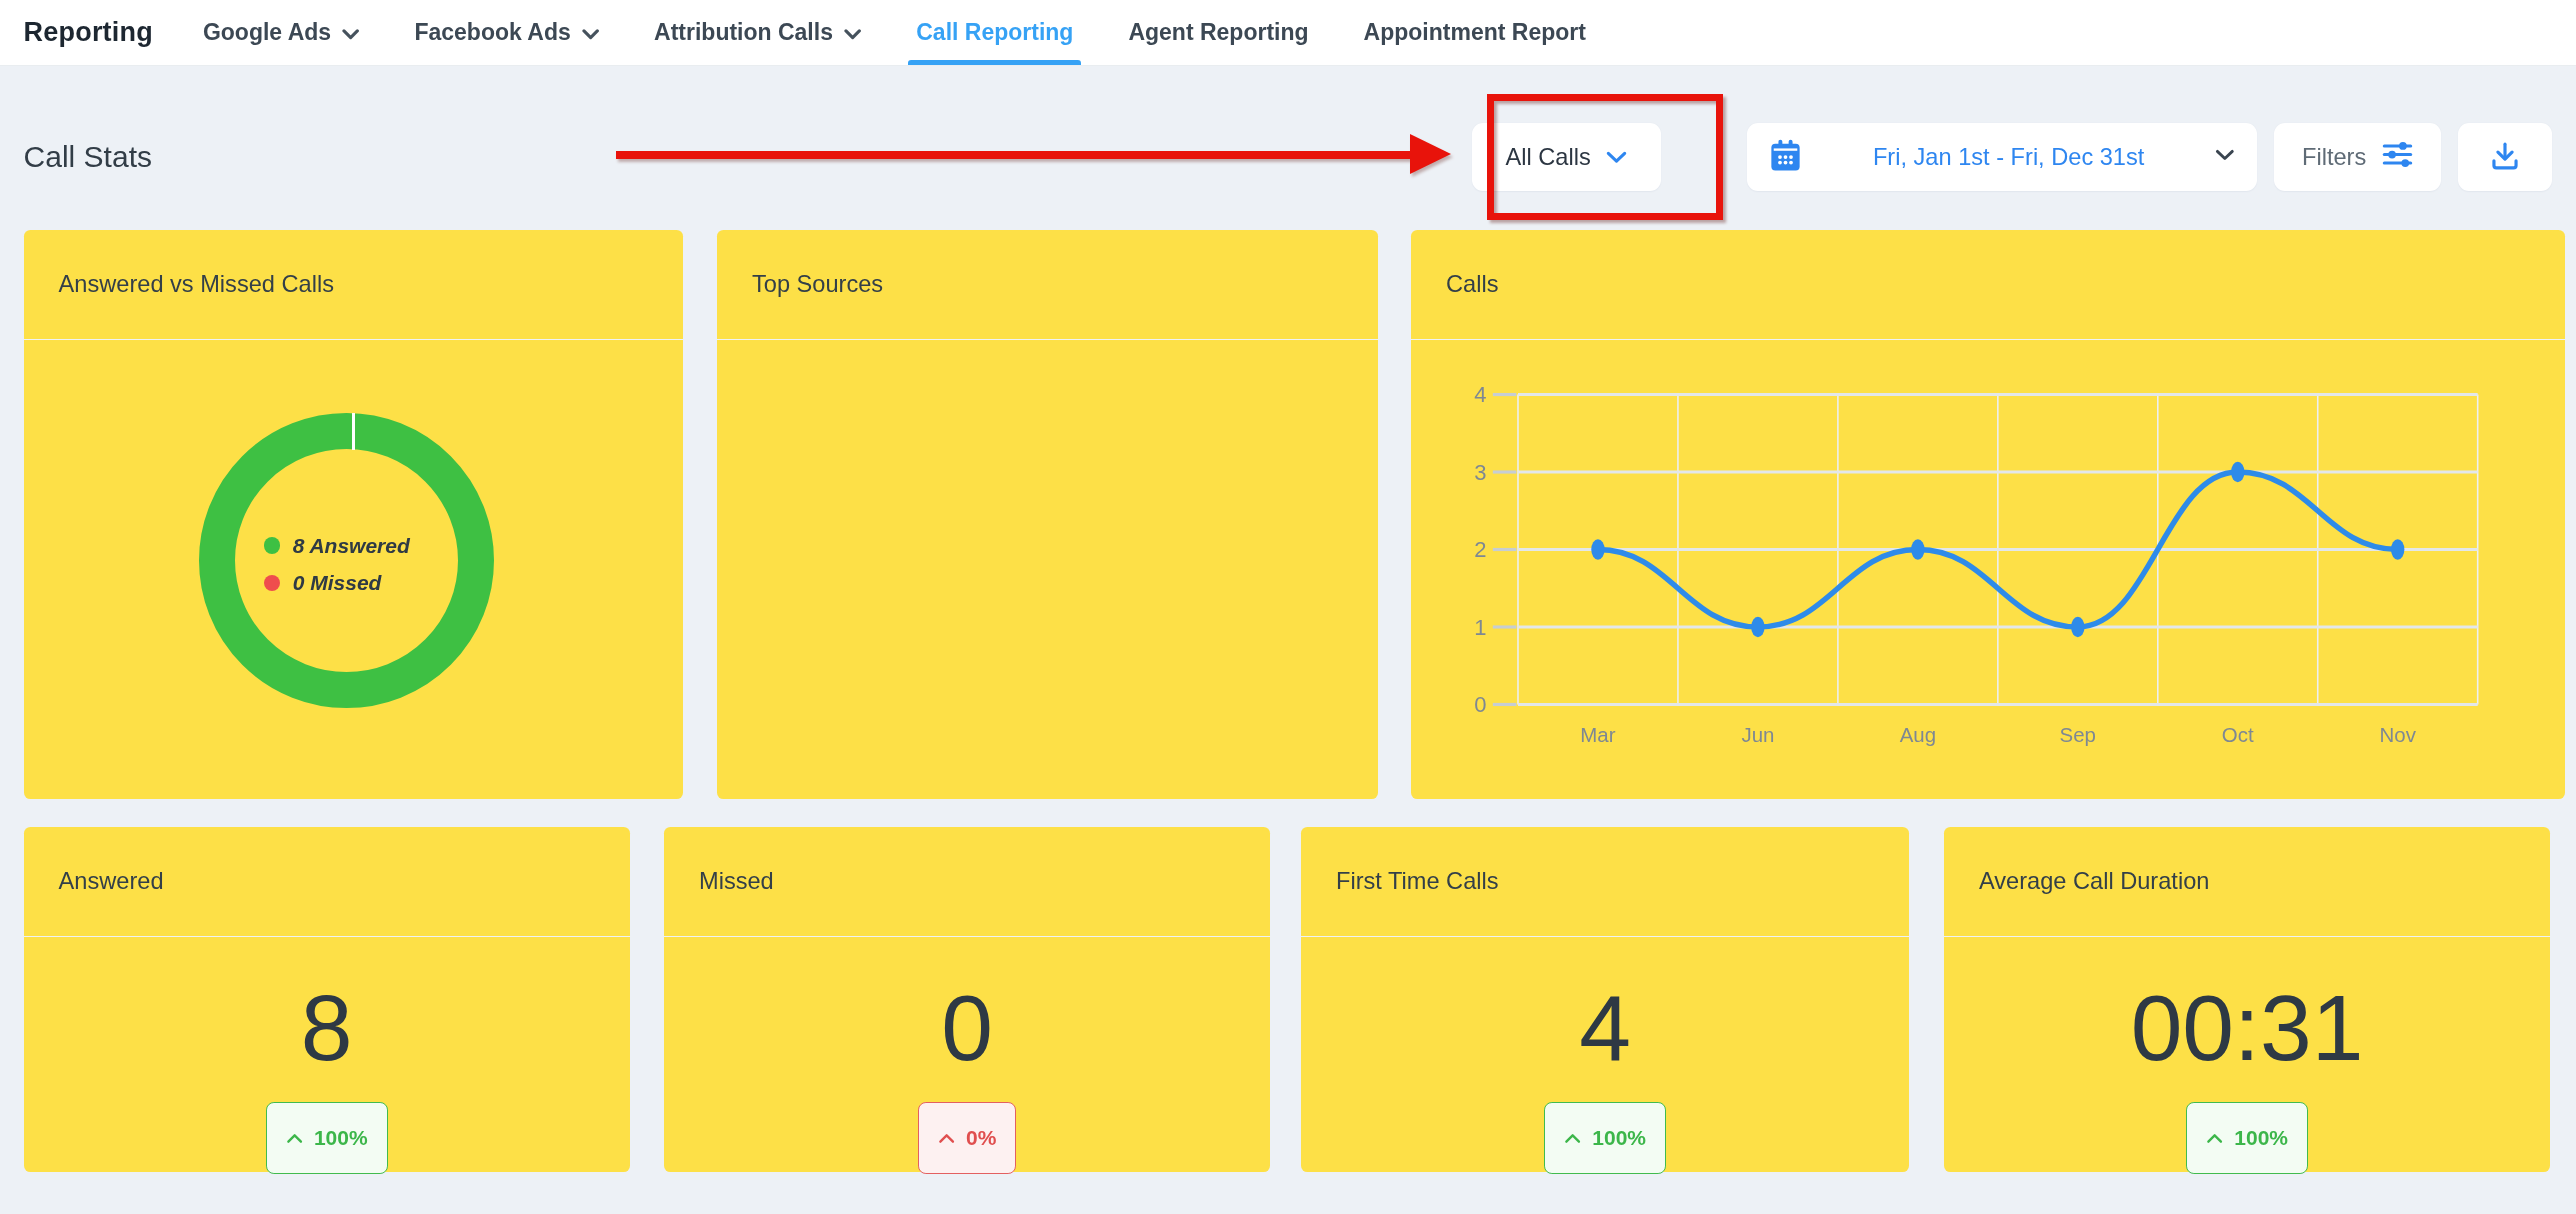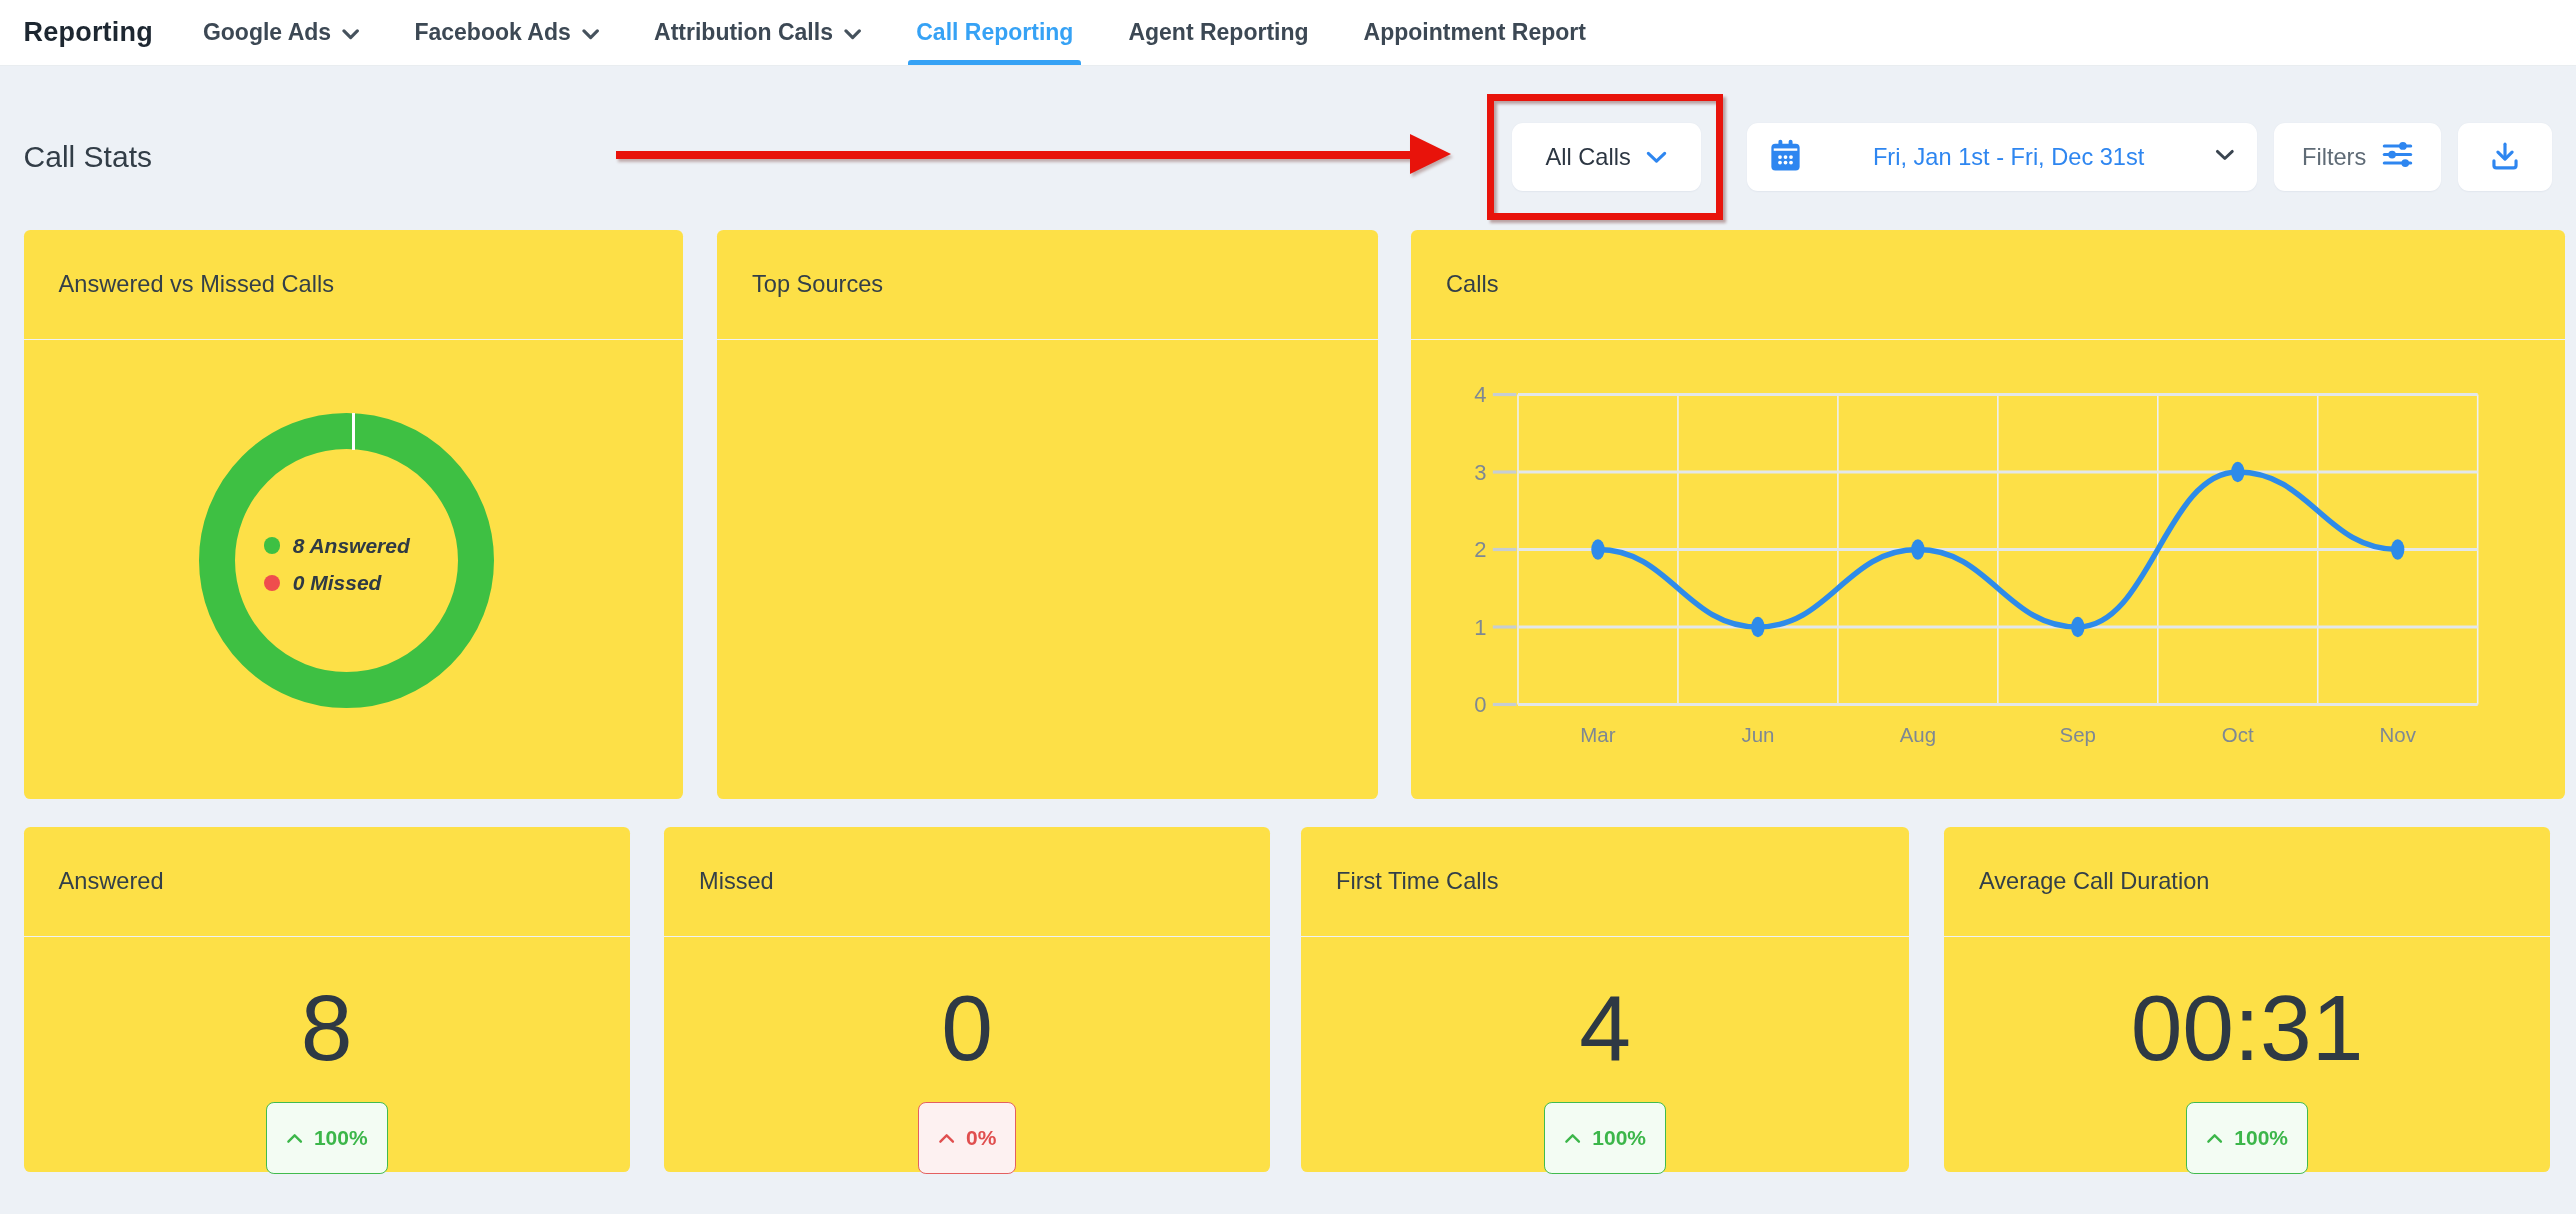--- a/index.html
+++ b/index.html
@@ -27,21 +27,21 @@
     background:#36a2f5; border-radius:3.1px 3.1px 0 0;
   }
 
   
   .section-title { position:absolute; left:23.6px; top:140px; font-size:30px; font-weight:400; color:#323d47; }
   .btn {
     position:absolute; top:123px; height:68px; background:#fff; border-radius:11px;
     display:flex; align-items:center; justify-content:center;
     box-shadow:0 0.8px 1.6px rgba(20,40,90,.05); cursor:pointer;
   }
-  .btn-allcalls { left:1512px; width:189px; gap:15.7px; font-size:23.6px; color:#2c3642; z-index:3; }
+  .btn-allcalls { left:1472px; width:189px; gap:15.7px; font-size:23.6px; color:#2c3642; z-index:3; }
   .btn-date { left:1747px; width:510px; padding:0 22px; justify-content:space-between; }
   .btn-date .date-label { font-size:23.6px; color:#2e86f0; font-weight:400; flex:1; text-align:center; }
   .btn-filters { left:2274px; width:167px; gap:15.7px; font-size:23.6px; color:#5f6b76; }
   .btn-download { left:2458px; width:94px; }
 
   
   .anno-box {
     position:absolute; left:1487px; top:94px; width:236px; height:126px;
     border:7px solid #e8130b; z-index:4; pointer-events:none;
     filter:drop-shadow(3.1px 3.9px 1.6px rgba(90,15,8,.35));

